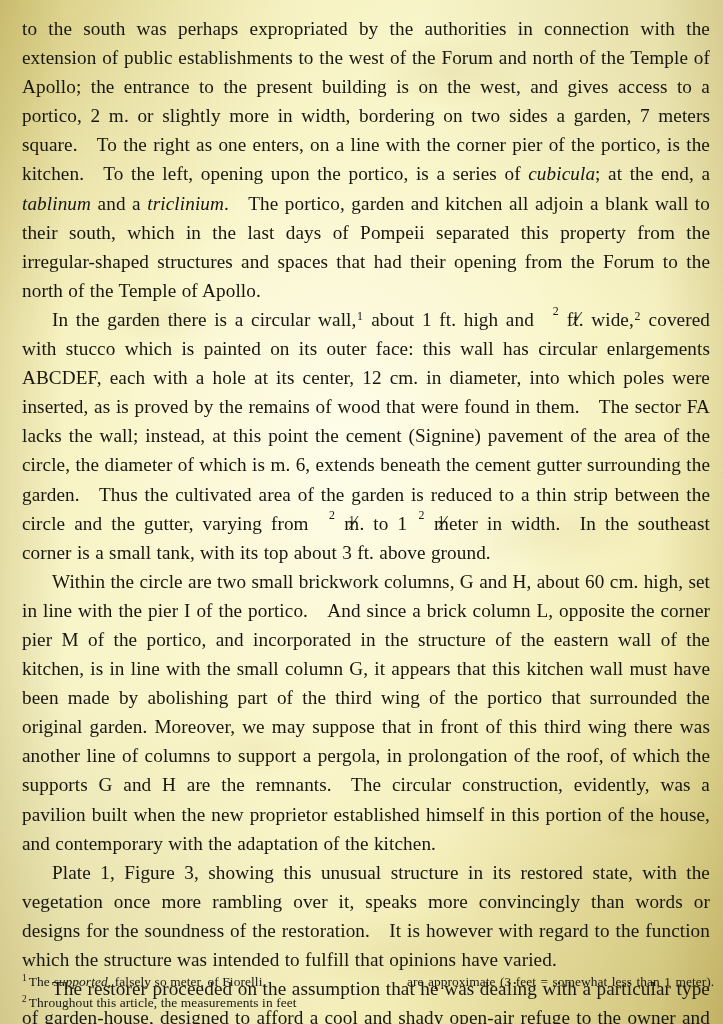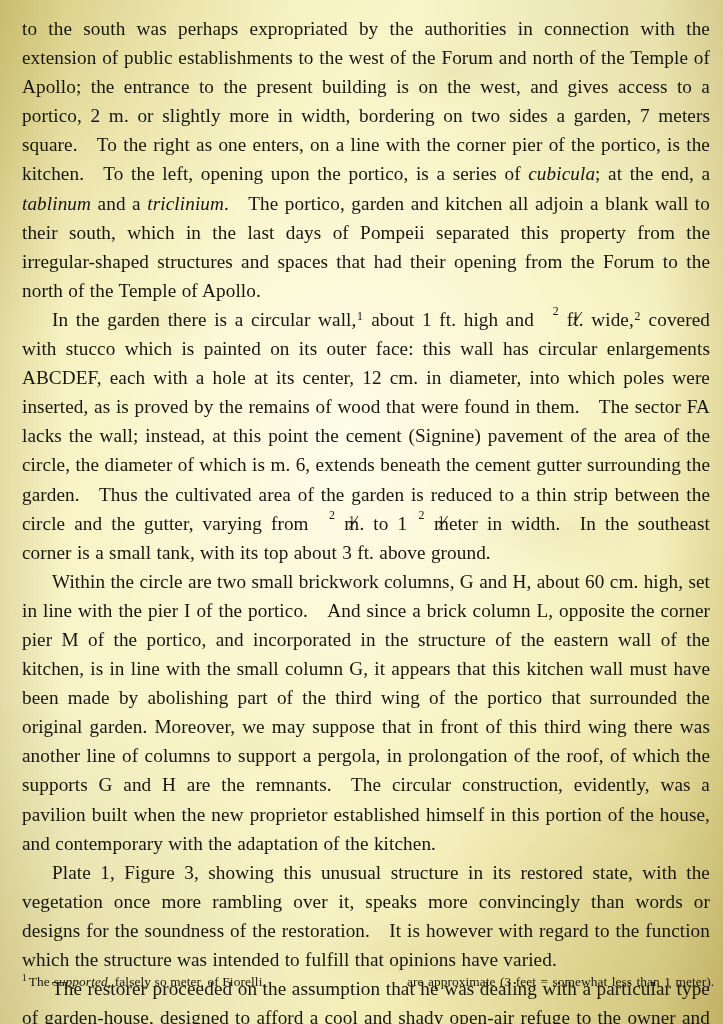--- a/index.html
+++ b/index.html
@@ -180,18 +180,19 @@
     <p class="body-par">Plate 1, Figure 3, showing this unusual structure in its restored state, with the vegetation once more rambling over it, speaks more convincingly than words or designs for the soundness of the restoration. It is however with regard to the function which the structure was intended to fulfill that opinions have varied.</p>
 
     <p class="body-par">The restorer proceeded on the assumption that he was dealing with a particular type of garden-house, designed to afford a cool and shady open-air refuge to the owner and his friends, who were to be imagined as seating themselves on a wooden or stone bench supported on G and H.</p>
 
   </div>
 
   <div id="footnotes">
     <div class="fn-grid">
       <div class="fn-left">
         <div class="fn-line"><sup>1</sup><span>The </span><i>supported</i><span>, falsely so meter, of Fiorelli.</span></div>
+        <div class="fn-line"><sup>2</sup><span>Throughout this article, the measurements in feet</span></div>
       </div>
       <div class="fn-right">are approximate (3 feet = somewhat less than 1 meter).</div>
     </div>
   </div>
 
 </div>
 
 </body></html>

